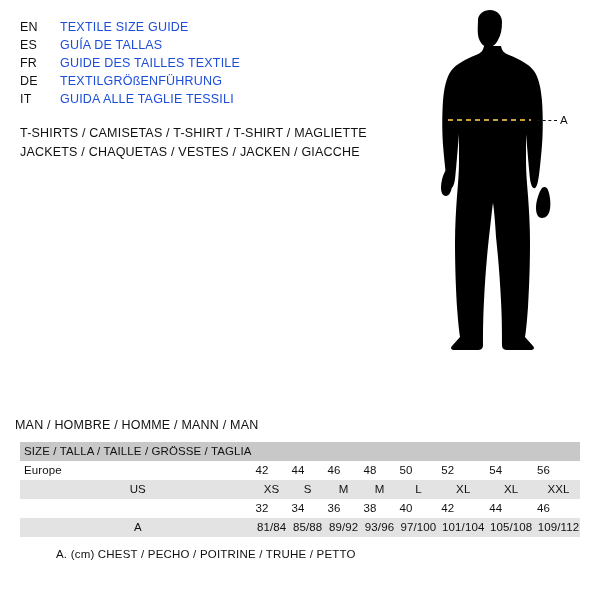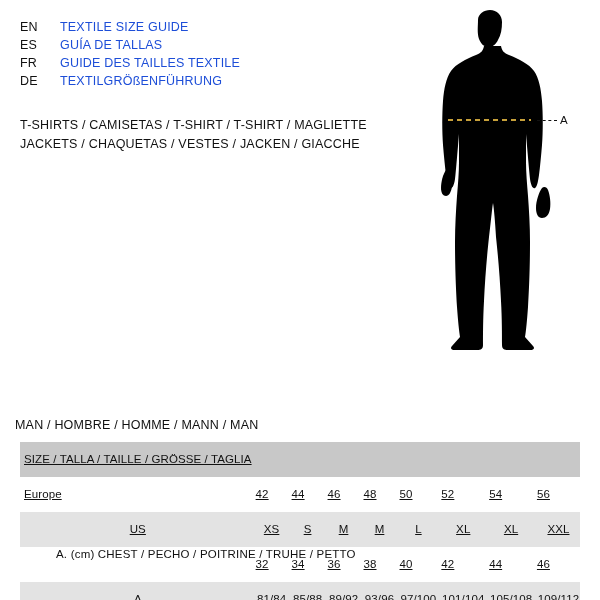--- a/index.html
+++ b/index.html
@@ -42,21 +42,21 @@
   }
   .lang-text {
     color: #1d4ed8;
     white-space: nowrap;
   }
 
   
   .cat-block {
     position: absolute;
     left: 20px;
-    top: 118px;
+    top: 126px;
     width: 400px;
   }
   .cat-line {
     font-size: 12.5px;
     height: 19px;
     letter-spacing: 0.2px;
     white-space: nowrap;
   }
 
   
@@ -98,26 +98,25 @@
   }
   table.size-table {
     position: absolute;
     left: 20px;
     top: 442px;
     width: 560px;
     border-collapse: collapse;
     font-size: 11.5px;
   }
   table.size-table td {
-    height: 35px;
+    height: 19px;
     padding: 0 0 0 4px;
     line-height: 19px;
     letter-spacing: .1px;
     white-space: nowrap;
-    text-decoration: underline;
   }
   tr.row-head td {
     background: #c8c8c8;
     font-size: 11.5px;
   }
   tr.row-alt td {
     background: #e3e3e3;
     text-align: center;
   }
   tr.row-plain td {
@@ -151,20 +150,24 @@
       <span class="lang-code">ES</span>
       <span class="lang-text">GUÍA DE TALLAS</span>
     </div>
     <div class="lang-row">
       <span class="lang-code">FR</span>
       <span class="lang-text">GUIDE DES TAILLES TEXTILE</span>
     </div>
     <div class="lang-row">
       <span class="lang-code">DE</span>
       <span class="lang-text">TEXTILGRÖßENFÜHRUNG</span>
+    </div>
+    <div class="lang-row">
+      <span class="lang-code">IT</span>
+      <span class="lang-text">GUIDA ALLE TAGLIE TESSILI</span>
     </div>
   </div>
 
   <div class="cat-block">
     <div class="cat-line">T-SHIRTS / CAMISETAS / T-SHIRT / T-SHIRT / MAGLIETTE</div>
     <div class="cat-line">JACKETS / CHAQUETAS / VESTES / JACKEN / GIACCHE</div>
   </div>
 
   <div class="figure-wrap">
     <svg class="figure-svg" width="200" height="400" viewBox="0 0 200 400">

